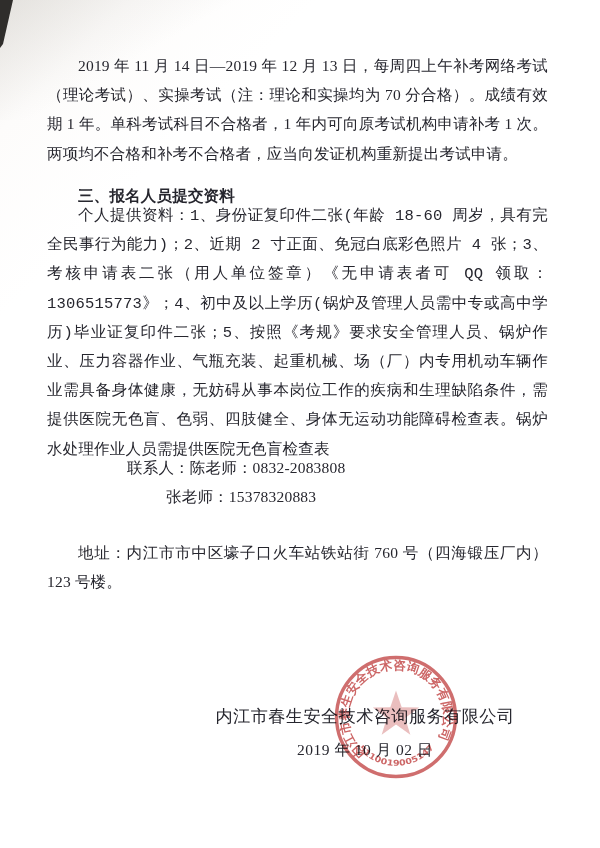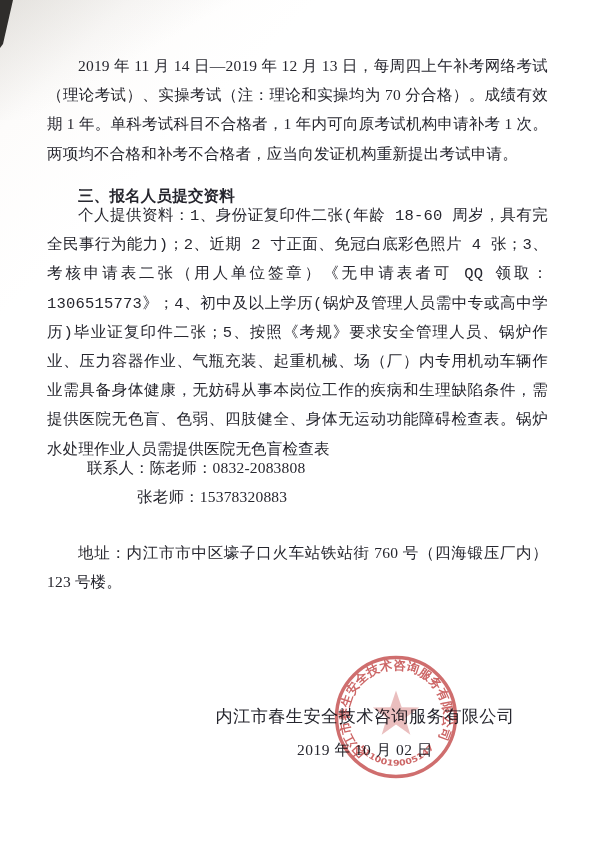--- a/index.html
+++ b/index.html
@@ -32,27 +32,27 @@
   .txt {
     position: absolute;
     left: 47px; width: 501px;
     font-size: 15.5px;
     line-height: 29.2px;
     text-align: justify;
     letter-spacing: 0.2px;
   }
   .indent { text-indent: 2em; }
   .bold { font-weight: bold; }
-  .nowrap { white-space: nowrap; width: auto; text-align: right; }
+  .nowrap { white-space: nowrap; width: auto; text-align: right; margin-left: 40px; }
   .p-exam    { top: 51px; }
   .h-three   { top: 173px; margin-top: 8px; }
   .p-mat     { top: 202px; font-family: Liberation Mono, monospace; }
   .h-four    { top: 427px; }
   .c-line1   { top: 453px; left: 87px; }
-  .c-line2   { top: 482px; left: 137px; }
+  .c-line2   { top: 482px; left: 126px; }
   .c-line3   { top: 511px; left: 185px; }
   .p-addr    { top: 538px; }
   .sig-block {
     position: absolute; left: 214px; top: 704px;
     width: 302px; text-align: center;
   }
   .sig-company { font-size: 17.2px; white-space: nowrap; letter-spacing: 0.4px; }
   .sig-date    { font-size: 15.5px; margin-top: 12px; letter-spacing: 0.5px; }
   .seal {
     position: absolute; left: 333px; top: 654px;

